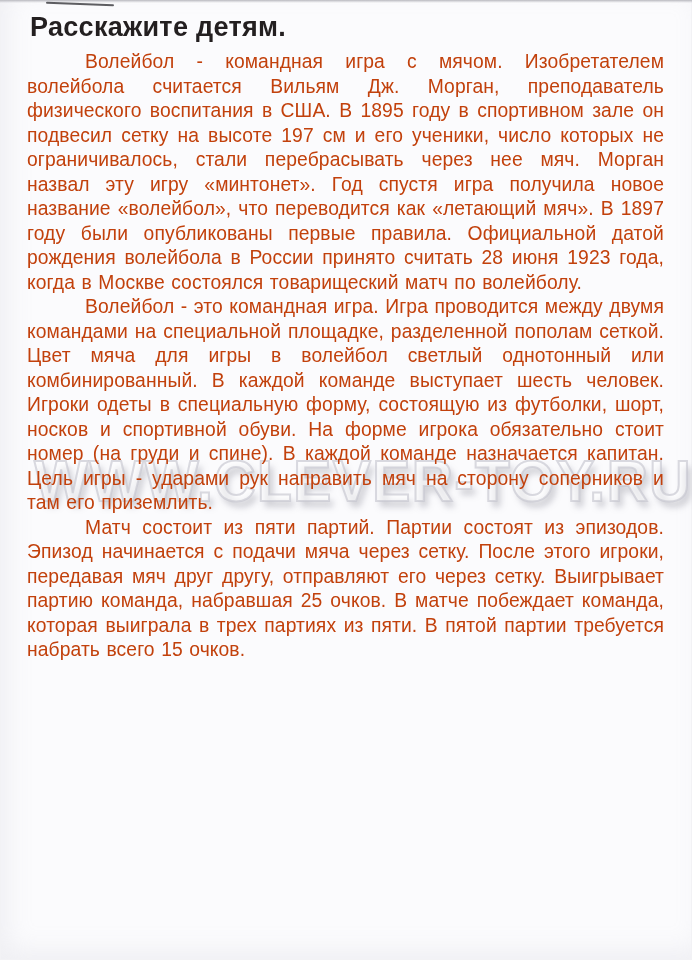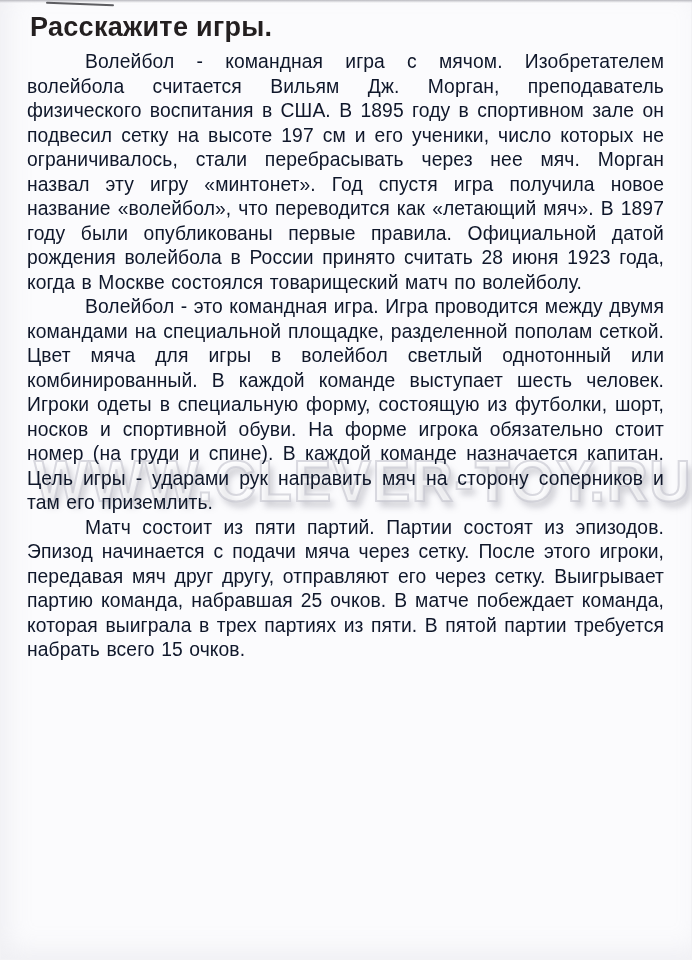--- a/index.html
+++ b/index.html
@@ -44,21 +44,21 @@
     z-index: 2;
   }
   .doc-body {
     position: absolute;
     left: 27px;
     top: 50px;
     width: 637px;
     font-size: 19.3px;
     line-height: 24.5px;
     text-align: justify;
-    color: #0f172a;
+    color: #c2410c;
     z-index: 2;
   }
   .doc-body p {
     margin: 0;
     text-indent: 58px;
     letter-spacing: 0.1px;
     word-spacing: 1px;
   }
   .watermark {
     position: absolute;
@@ -80,21 +80,21 @@
 </head>
 <body>
 
 <div class="page">
 
   <div class="scan-edge-top"></div>
   <div class="scan-mark"></div>
 
   <div class="watermark">WWW.CLEVER-TOY.RU</div>
 
-  <h1 class="page-title">Расскажите игры.</h1>
+  <h1 class="page-title">Расскажите детям.</h1>
 
   <div class="doc-body">
     <p>Волейбол - командная игра с мячом. Изобретателем волейбола считается Вильям Дж. Морган, преподаватель физического воспитания в США. В 1895 году в спортивном зале он подвесил сетку на высоте 197 см и его ученики, число которых не ограничивалось, стали перебрасывать через нее мяч. Морган назвал эту игру «минтонет». Год спустя игра получила новое название «волейбол», что переводится как «летающий мяч». В 1897 году были опубликованы первые правила. Официальной датой рождения волейбола в России принято считать 28 июня 1923 года, когда в Москве состоялся товарищеский матч по волейболу.</p>
     <p>Волейбол - это командная игра. Игра проводится между двумя командами на специальной площадке, разделенной пополам сеткой. Цвет мяча для игры в волейбол светлый однотонный или комбинированный. В каждой команде выступает шесть человек. Игроки одеты в специальную форму, состоящую из футболки, шорт, носков и спортивной обуви. На форме игрока обязательно стоит номер (на груди и спине). В каждой команде назначается капитан. Цель игры - ударами рук направить мяч на сторону соперников и там его приземлить.</p>
     <p>Матч состоит из пяти партий. Партии состоят из эпизодов. Эпизод начинается с подачи мяча через сетку. После этого игроки, передавая мяч друг другу, отправляют его через сетку. Выигрывает партию команда, набравшая 25 очков. В матче побеждает команда, которая выиграла в трех партиях из пяти. В пятой партии требуется набрать всего 15 очков.</p>
   </div>
 
 </div>
 
 </body></html>

